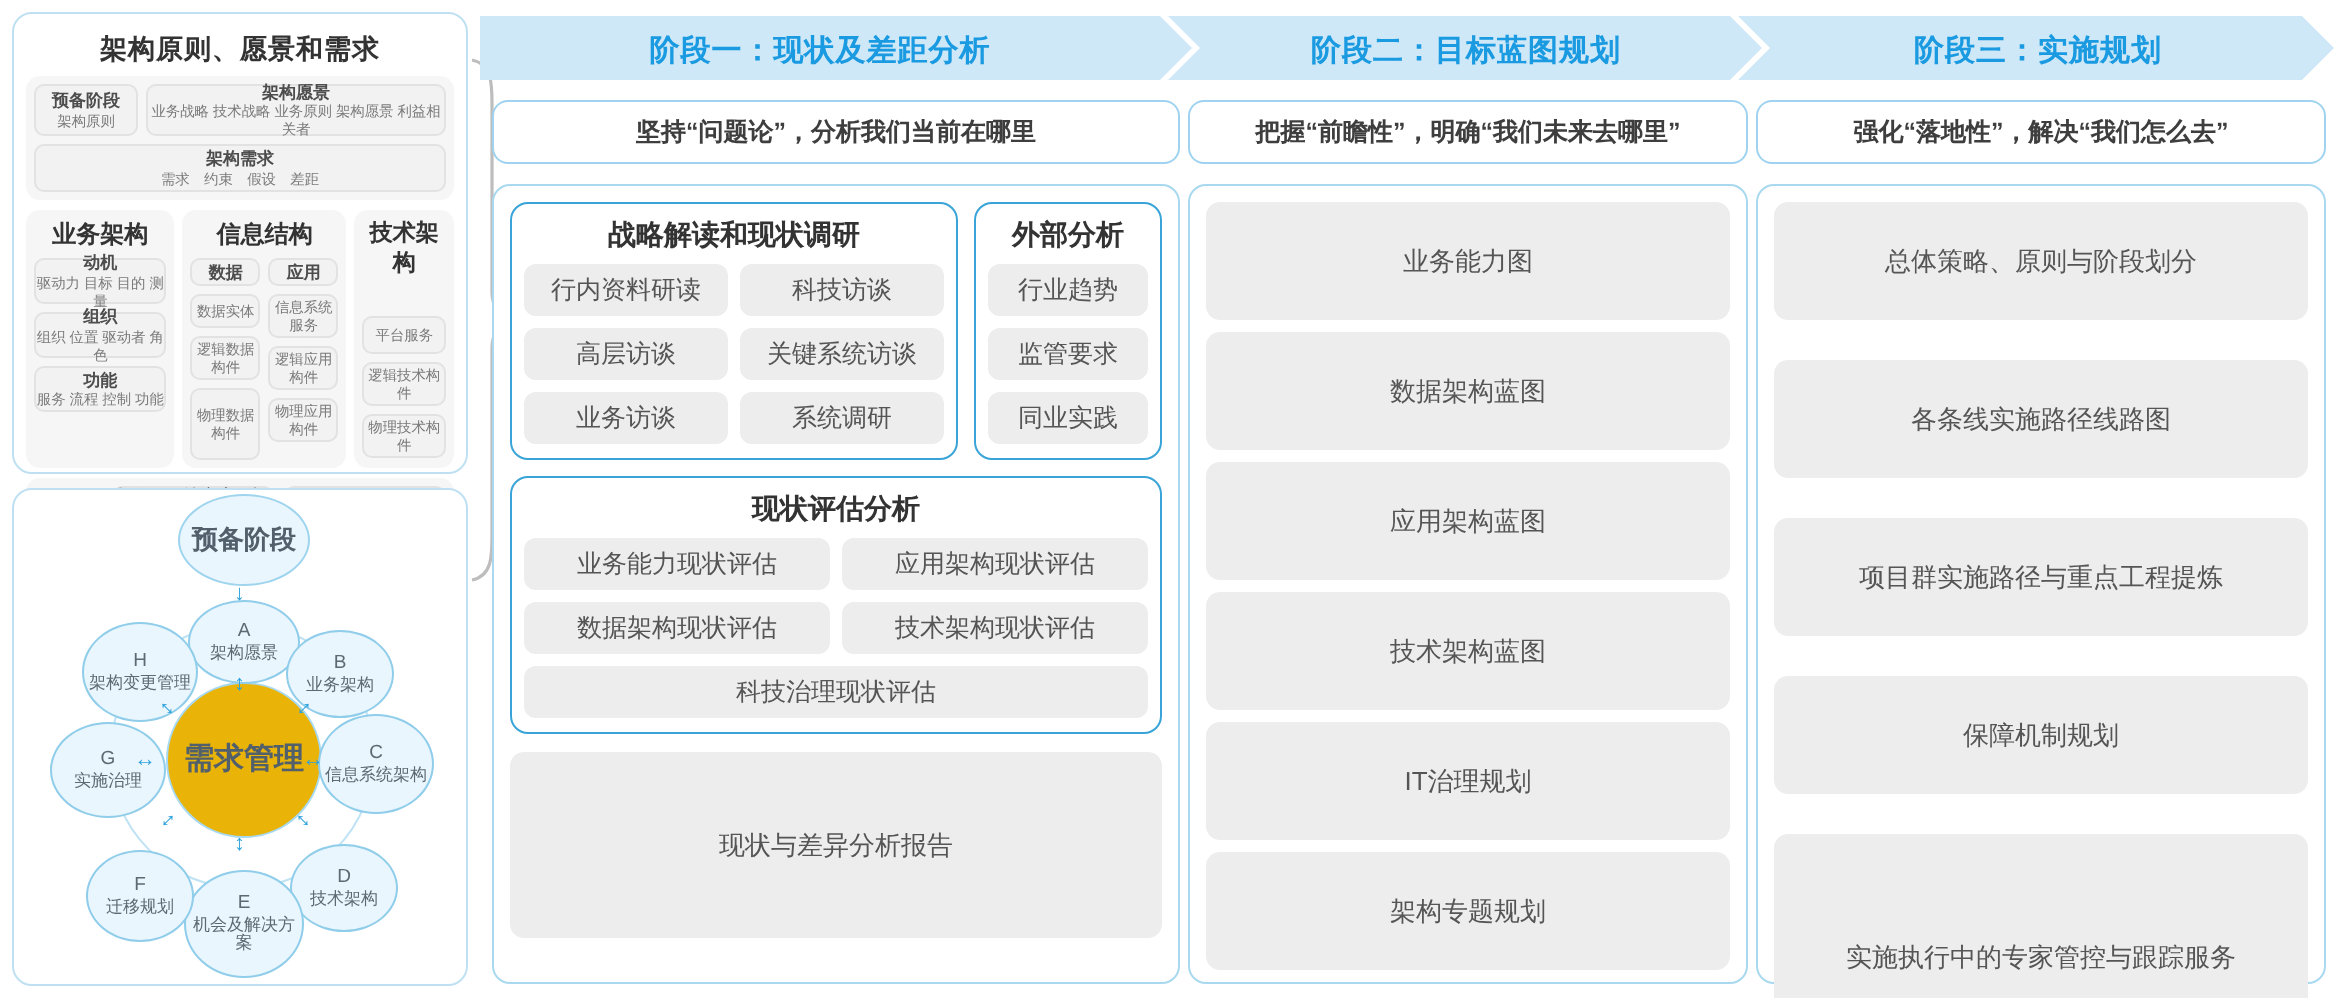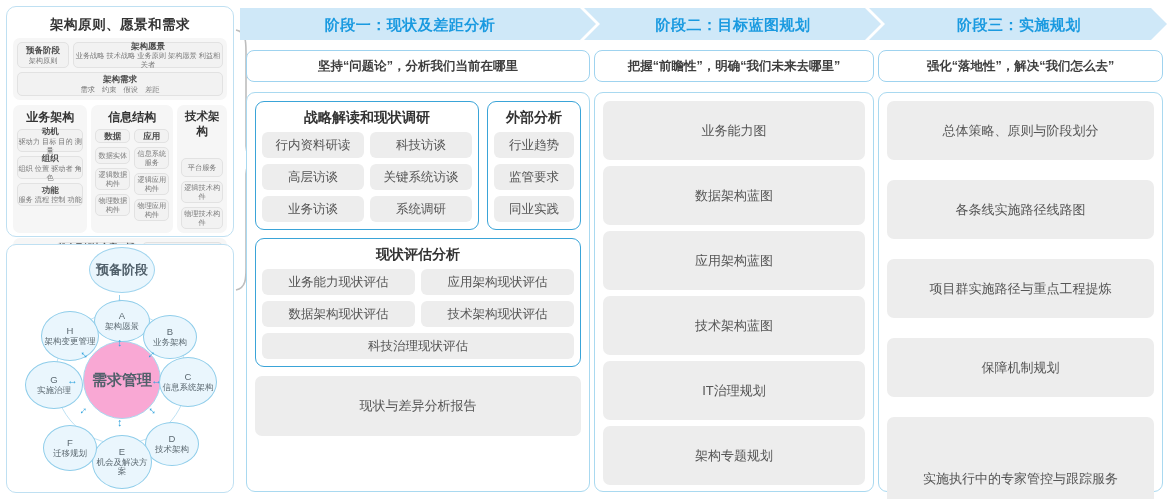--- a/index.html
+++ b/index.html
@@ -43,21 +43,21 @@
   
   .adm-wrap{position:relative;width:228px;height:249px;}
   .node{
     position:absolute;border-radius:50%;
     background:#eaf6fd;border:1px solid #8fcdea;
     display:flex;flex-direction:column;align-items:center;justify-content:center;
     text-align:center;color:#5d6a72;line-height:1.12;
   }
   .node .lt{font-size:9.5px;color:#5d6a72;}
   .node .nm{font-size:8.5px;color:#5d6a72;}
-  .node.big{background:#f9a8d4;border-color:#a7d9f0;}
+  .node.big{background:#eab308;border-color:#a7d9f0;}
   .node.big .ctr{font-size:15px;font-weight:bold;color:#51606b;line-height:1.15;}
   .node.prep{background:#eaf6fd;border:1px solid #9fd4ee;}
   .node.prep .ctr{font-size:13px;font-weight:bold;color:#51606b;line-height:1.12;}
   .arrw{position:absolute;color:#2fa3dd;font-size:11px;line-height:1;pointer-events:none;}
 
   
   .brace{position:absolute;left:228px;top:22px;width:24px;height:264px;}
 
   
   .band{position:absolute;left:240px;top:8px;width:927px;height:32px;}
@@ -158,21 +158,21 @@
             <div class="col1" style="gap:4px;flex:1;">
               <div class="cell" style="height:14px;">
                 <div class="hd">数据</div>
               </div>
               <div class="cell" style="height:17px;">
                 <div class="sub">数据实体</div>
               </div>
               <div class="cell" style="height:22px;">
                 <div class="sub">逻辑数据构件</div>
               </div>
-              <div class="cell" style="height:22px;">
+              <div class="cell" style="height:36px;">
                 <div class="sub">物理数据构件</div>
               </div>
             </div>
             <div class="col1" style="gap:4px;flex:1;">
               <div class="cell" style="height:14px;">
                 <div class="hd">应用</div>
               </div>
               <div class="cell" style="height:22px;">
                 <div class="sub">信息系统服务</div>
               </div>
@@ -336,21 +336,21 @@
       <div class="inner-ttl">现状评估分析</div>
       <div class="grid2">
         <div class="chip" style="height:26px;">业务能力现状评估</div>
         <div class="chip" style="height:26px;">应用架构现状评估</div>
         <div class="chip" style="height:26px;">数据架构现状评估</div>
         <div class="chip" style="height:26px;">技术架构现状评估</div>
       </div>
       <div class="chip" style="height:26px;margin-top:6px;">科技治理现状评估</div>
     </div>
 
-    <div class="bigchip" style="height:60px;margin-top:9px;text-align:center;">现状与差异分析报告</div>
+    <div class="bigchip" style="height:93px;margin-top:9px;text-align:center;">现状与差异分析报告</div>
   </div>
 
   <div class="body-panel" style="left:594px;width:280px;height:400px;padding:8px;">
     <div class="col1" style="gap:6px;">
       <div class="bigchip" style="height:59px;">业务能力图</div>
       <div class="bigchip" style="height:59px;">数据架构蓝图</div>
       <div class="bigchip" style="height:59px;">应用架构蓝图</div>
       <div class="bigchip" style="height:59px;">技术架构蓝图</div>
       <div class="bigchip" style="height:59px;">IT治理规划</div>
       <div class="bigchip" style="height:59px;">架构专题规划</div>

